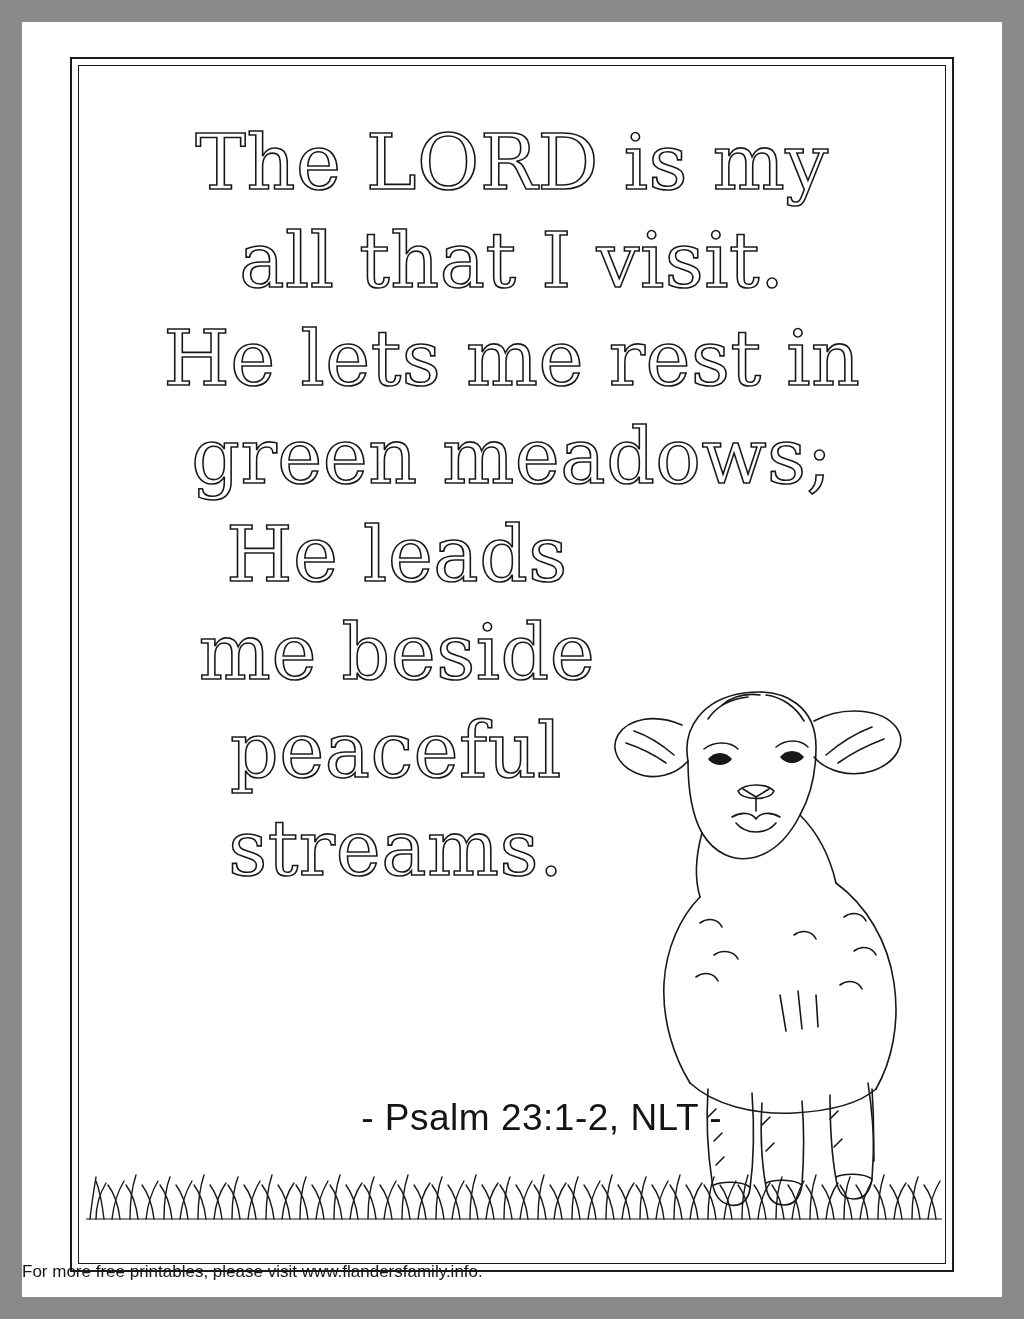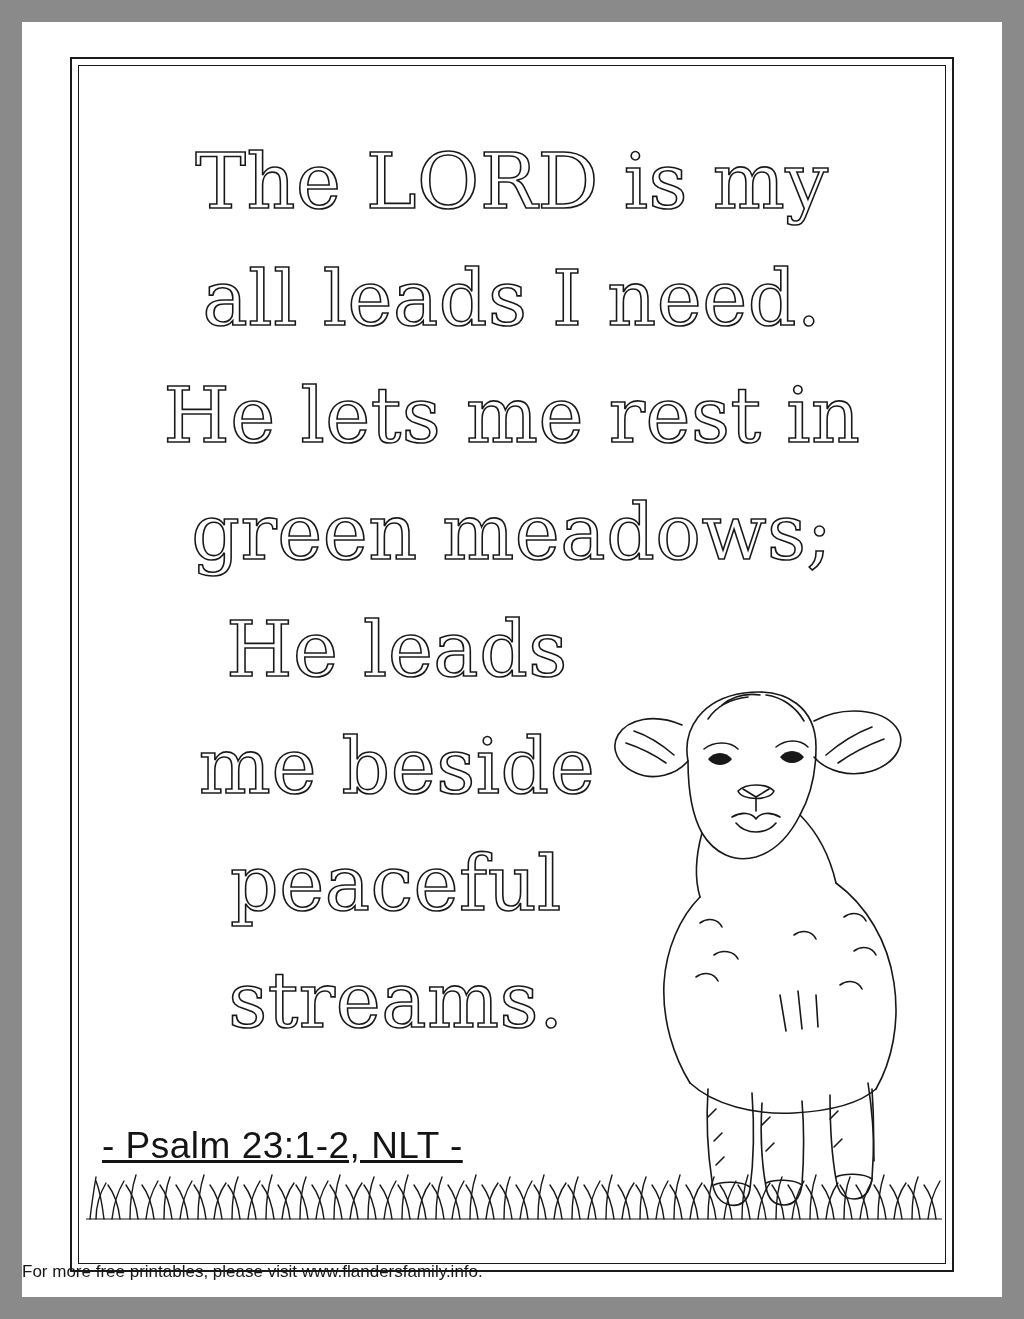--- a/index.html
+++ b/index.html
@@ -57,43 +57,41 @@
     line-height: 1.29;
     letter-spacing: 0.5px;
     color: #ffffff;
     -webkit-text-stroke: 1.6px #181818;
     text-shadow: none;
     pointer-events: none;
   }
   .verse .line {
     display: block;
     white-space: nowrap;
-    margin-top: 19px;
   }
   .verse .l5, .verse .l6, .verse .l7, .verse .l8 {
     text-align: center;
     margin-left: -220px;
   }
   .verse .l5 { margin-left: -230px; }
   .verse .l6 { margin-left: -230px; }
   .verse .l7 { margin-left: -232px; }
   .verse .l8 { margin-left: -232px; }
 
   
   .attribution {
     position: absolute;
     left: 80px;
-    top: 1103px;
+    top: 1075px;
     width: 620px;
-    text-align: left;
+    text-align: right;
     font-family: "Liberation Sans", sans-serif;
     font-size: 37px;
     letter-spacing: 0.5px;
     color: #141414;
-    text-decoration: underline;
   }
 
   
   .grass {
     position: absolute;
     left: 64px;
     bottom: 76px;
     width: 856px;
     height: 72px;
     overflow: hidden;
@@ -122,21 +120,21 @@
 </head>
 <body>
 
 <div class="page">
 
   <div class="border-outer"></div>
   <div class="border-inner"></div>
 
   <div class="verse">
     <span class="line l1">The LORD is my</span>
-    <span class="line l3">all leads I need.</span>
+    <span class="line l3">all that I visit.</span>
     <span class="line l4">He lets me rest in</span>
     <span class="line l4b">green meadows;</span>
     <span class="line l5">He leads</span>
     <span class="line l6">me beside</span>
     <span class="line l7">peaceful</span>
     <span class="line l8">streams.</span>
   </div>
 
   <div class="attribution">- Psalm 23:1-2, NLT -</div>
 

